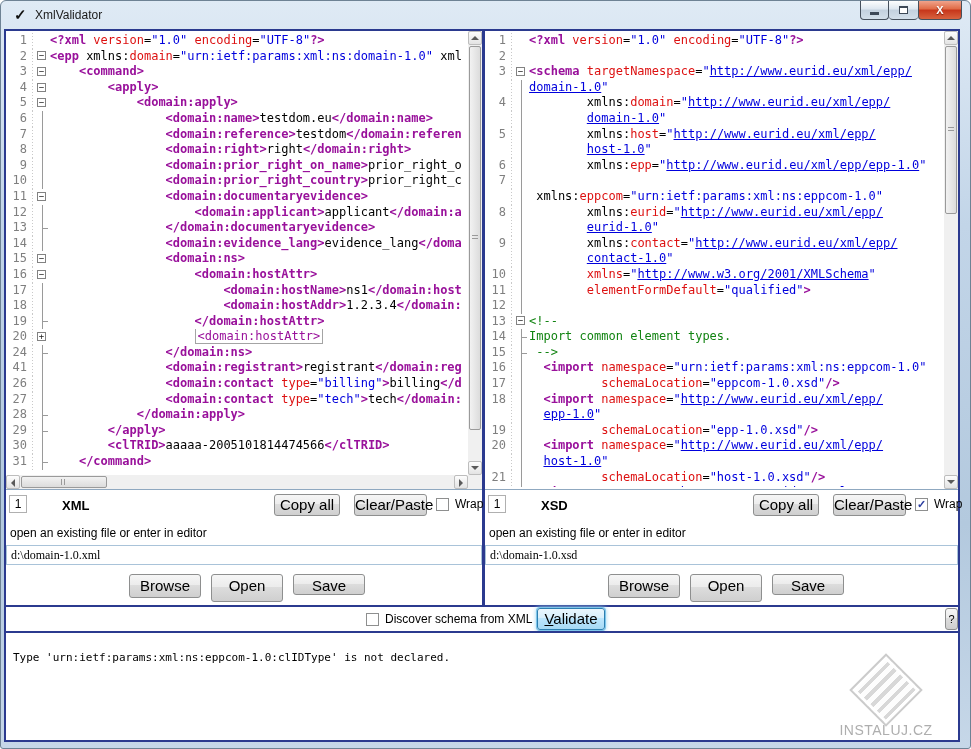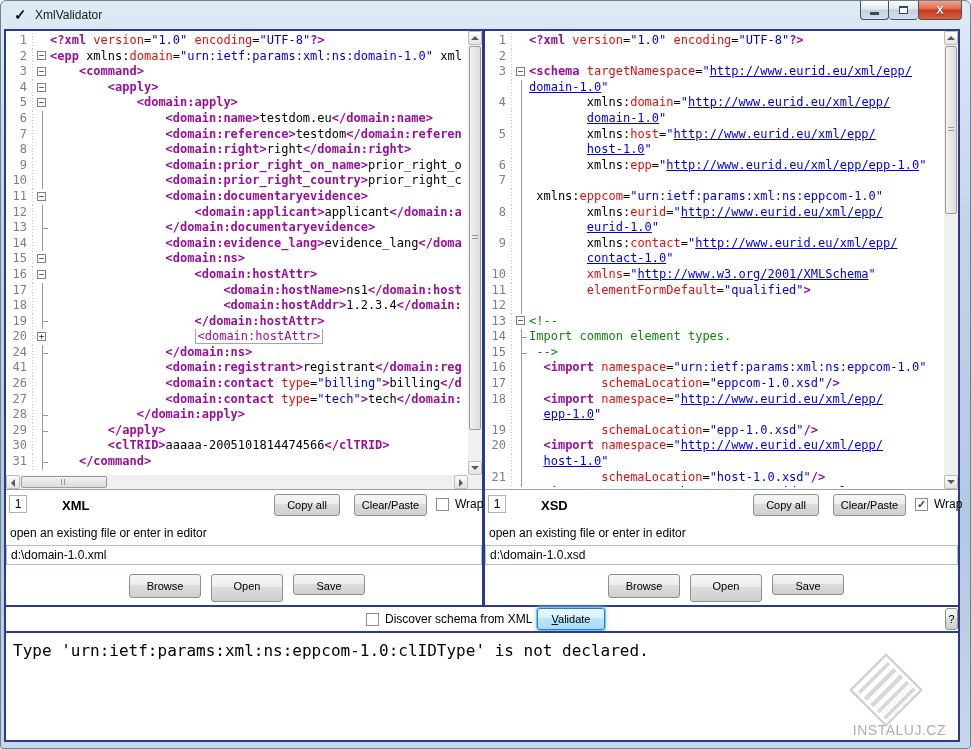--- a/index.html
+++ b/index.html
@@ -79,56 +79,56 @@
     background:repeating-linear-gradient(90deg,#9a9a9a 0 1px,transparent 1px 3px); }
 
   
   .strip { position:absolute; top:458px; height:116px; background:#fff; border-top:1px solid #8fa8c0; }
   .strip-left { left:0; width:476px; }
   .strip-right { left:479px; width:473px; }
   .idx-box { position:absolute; left:3px; top:5px; width:18px; height:18px; border:1px solid #b0b0b0;
     font-size:12px; text-align:center; line-height:17px; color:#000; background:#fff; }
   .pane-title { position:absolute; left:56px; top:8px; font-size:13px; font-weight:bold; color:#000; }
   .btn { position:absolute; background:linear-gradient(#f6f6f6,#ececec 45%,#dddddd 46%,#cfcfcf);
-    border:1px solid #8e8f8f; border-radius:3px; font-size:11px; color:#000;
+    border:1px solid #8e8f8f; border-radius:3px; font-size:15px; color:#000;
     text-align:center; line-height:20px; cursor:default; }
   .btn-copyall { left:268px; top:4px; width:66px; height:22px; }
   .btn-clearpaste { left:348px; top:4px; width:73px; height:22px; }
   .chk { position:absolute; width:13px; height:13px; border:1px solid #8e8f8f; background:#fff;
     font-size:11px; line-height:11px; text-align:center; color:#2d3fa0; font-weight:bold; }
   .wrap-chk { left:430px; top:8px; }
   .wrap-lbl { position:absolute; left:449px; top:7px; font-size:12px; color:#000; }
   .hint { position:absolute; left:4px; top:36px; font-size:12px; color:#000; }
   .path-input { position:absolute; left:0px; top:55px; width:100%; height:20px;
-    border:1px solid #a9c3d9; font-size:12px; padding:2px 4px; color:#000; font-family:Liberation Sans, sans-serif; }
+    border:1px solid #a9c3d9; font-size:12px; padding:2px 4px; color:#000; font-family:Liberation Serif, serif; }
   .btn-browse { left:123px; top:84px; width:72px; height:24px; line-height:22px; }
   .btn-open { left:205px; top:84px; width:72px; height:28px; line-height:22px; }
   .btn-save { left:287px; top:84px; width:72px; height:21px; line-height:22px; }
 
   
   .hline { position:absolute; left:0; width:952px; height:2px; background:#2b3a8f; }
   .hline1 { top:574px; }
   .hline2 { top:600px; }
   .validate-row { position:absolute; left:0; top:576px; width:952px; height:24px; background:#fff; }
   .discover-chk { left:360px; top:6px; }
   .discover-lbl { position:absolute; left:379px; top:5px; font-size:12px; color:#000; }
   .btn-validate { left:531px; top:1px; width:68px; height:22px;
     background:linear-gradient(#eaf6fd,#d7effc 45%,#bde6fd 46%,#a6d9f4);
     border:1px solid #2c7fb1; box-shadow:0 0 0 1px #7ec5ea, 0 0 4px 1px #9ed7f3; }
   .btn-help { left:939px; top:1px; width:13px; height:22px; font-size:11px; line-height:20px; }
 
   
   .result { position:absolute; left:0; top:602px; width:952px; height:107px; background:#fff; overflow:hidden; }
-  .result-text { position:absolute; left:7px; top:8px; font-family:"DejaVu Sans Mono", monospace;
-    font-size:16px; color:#000; white-space:pre; }
+  .result-text { position:absolute; left:7px; top:18px; font-family:"DejaVu Sans Mono", monospace;
+    font-size:11px; color:#000; white-space:pre; }
   .watermark { position:absolute; right:12px; bottom:2px; width:120px; text-align:center; }
   .wm-diamond { width:52px; height:52px; margin:0 auto 6px; transform:rotate(45deg);
     border:2px solid #cccccc; box-shadow:inset 0 0 0 3px #fff;
     background:repeating-linear-gradient(90deg,#fdfdfd 0 5px,#d8d8d8 5px 9px); }
-  .wm-text { font-size:14px; color:#aeaeae; letter-spacing:0.5px;text-align:right; }
+  .wm-text { font-size:14px; color:#aeaeae; letter-spacing:0.5px; }
 </style>
 </head>
 <body>
 
 <div class="window">
 
   <div class="titlebar">
     <span class="title-icon">✓</span>
     <span class="title-text">XmlValidator</span>
     <div class="winbtns">

